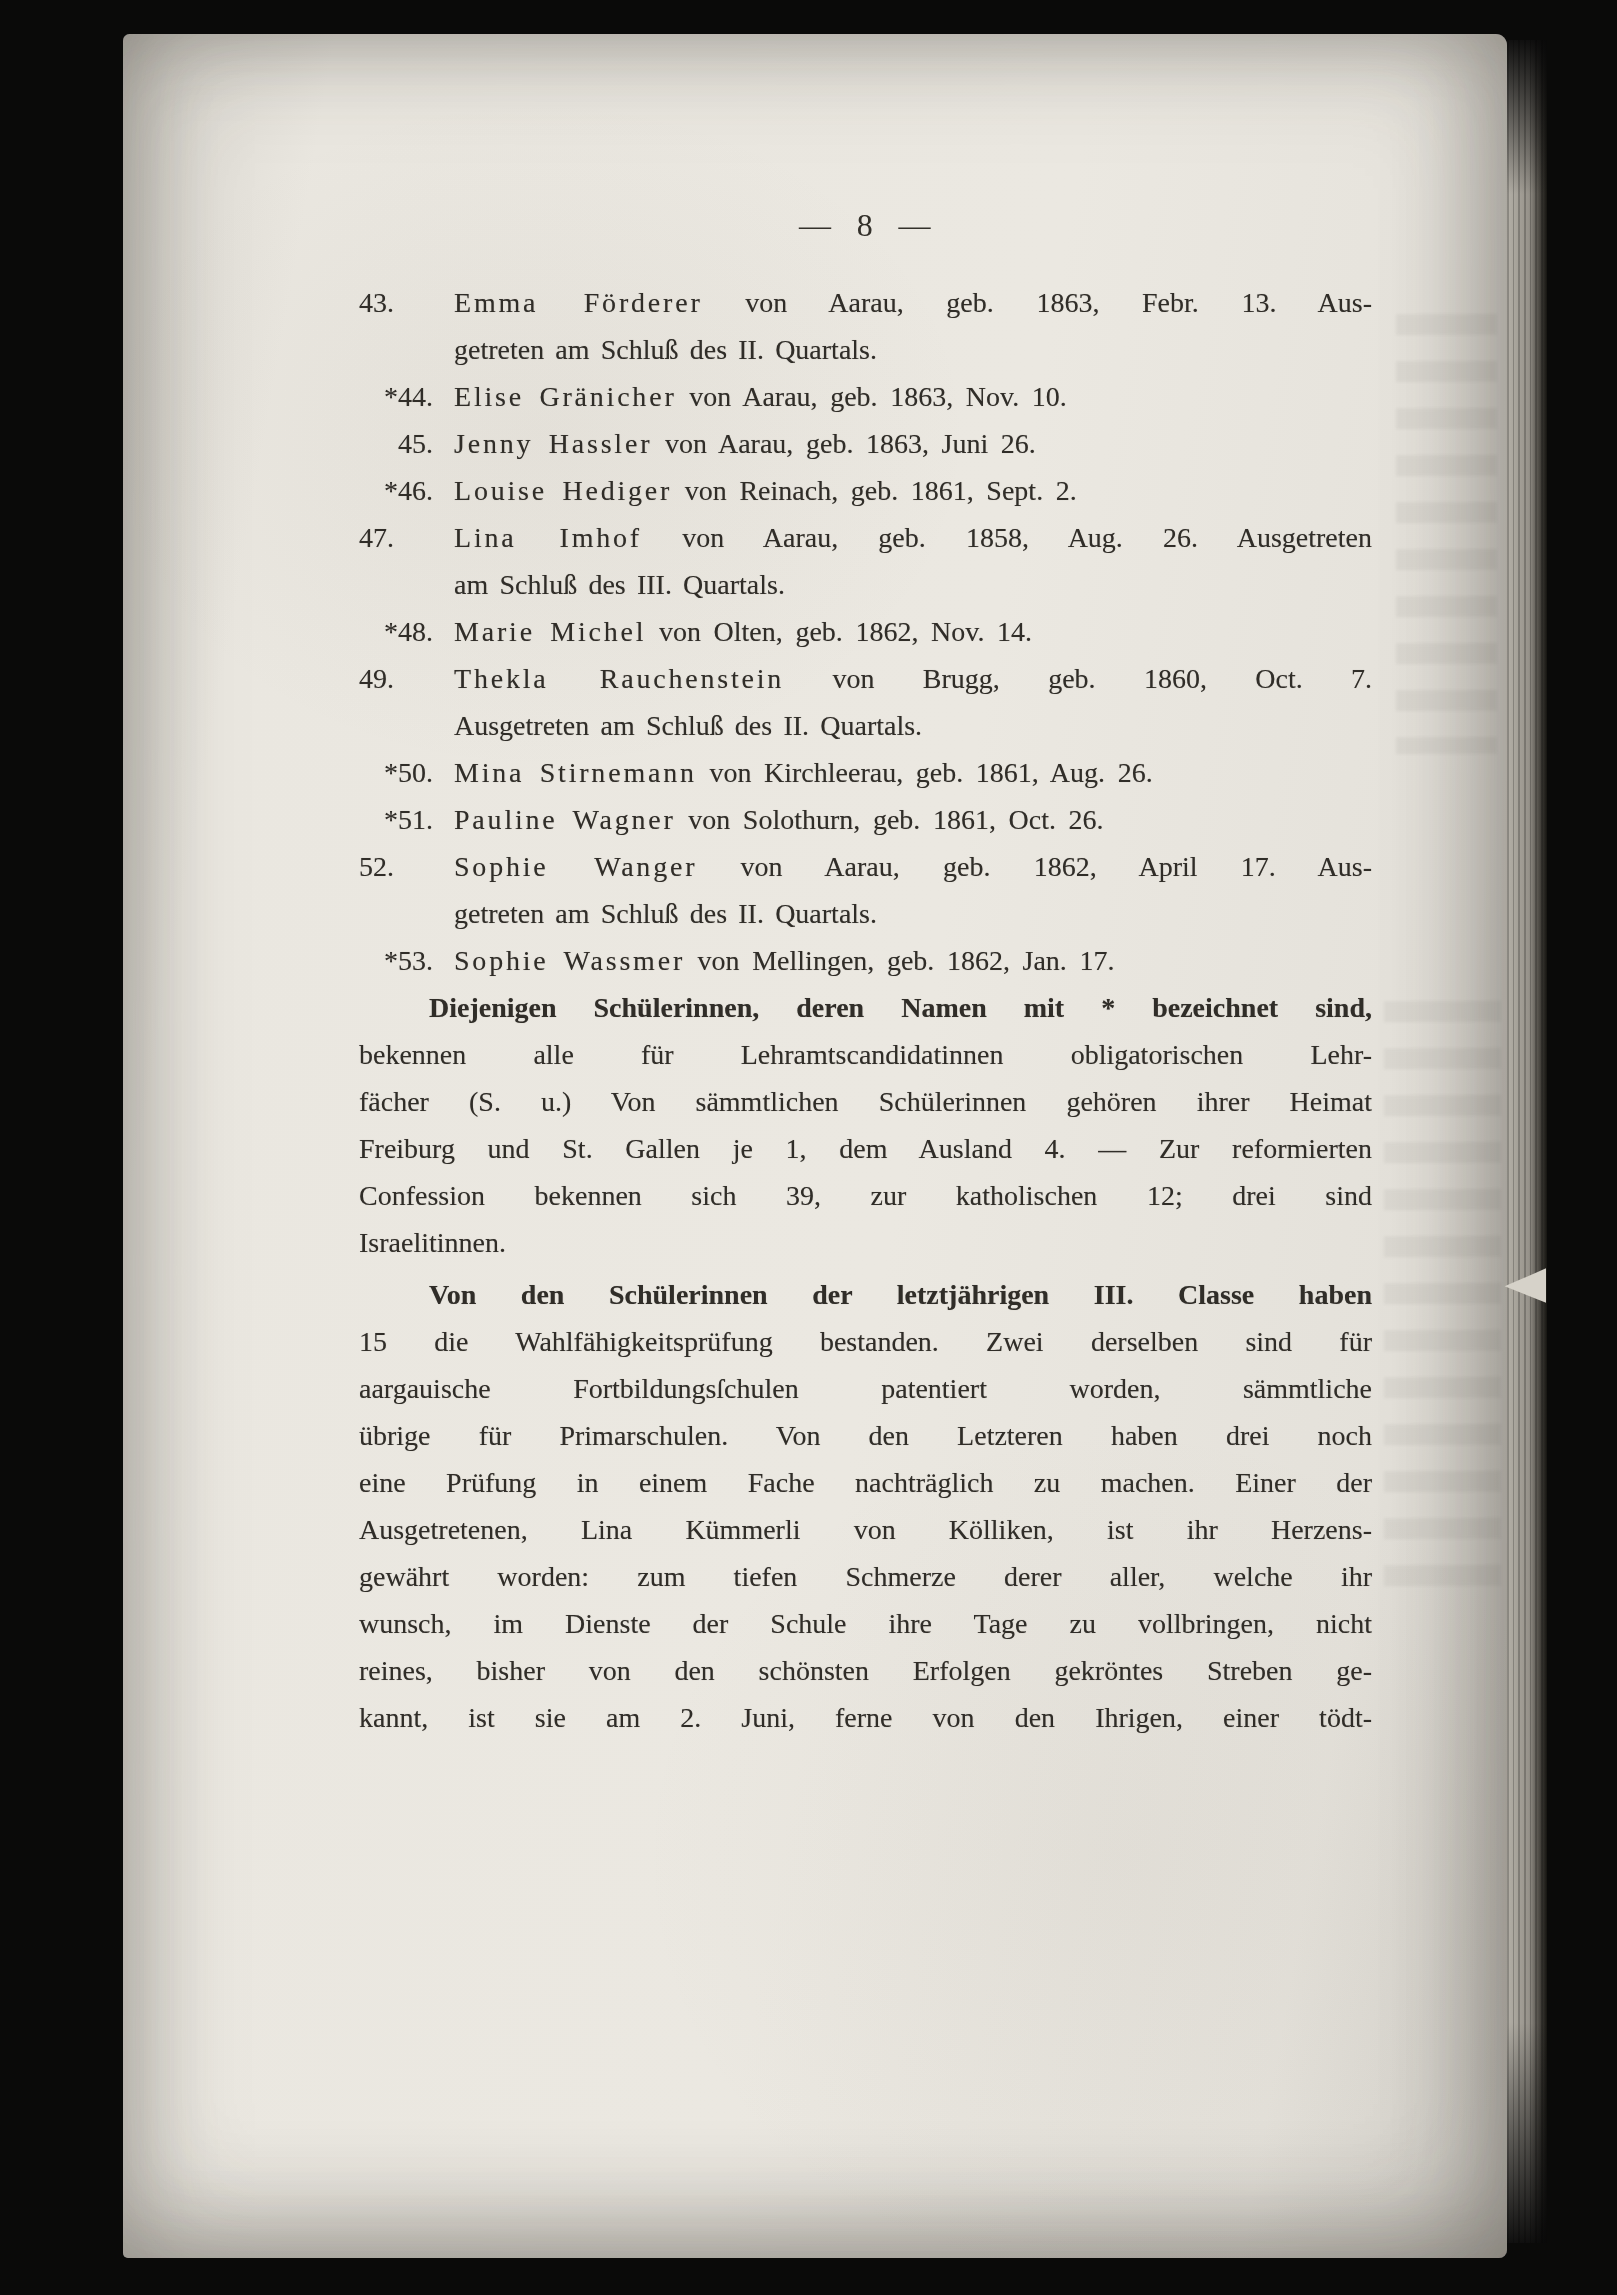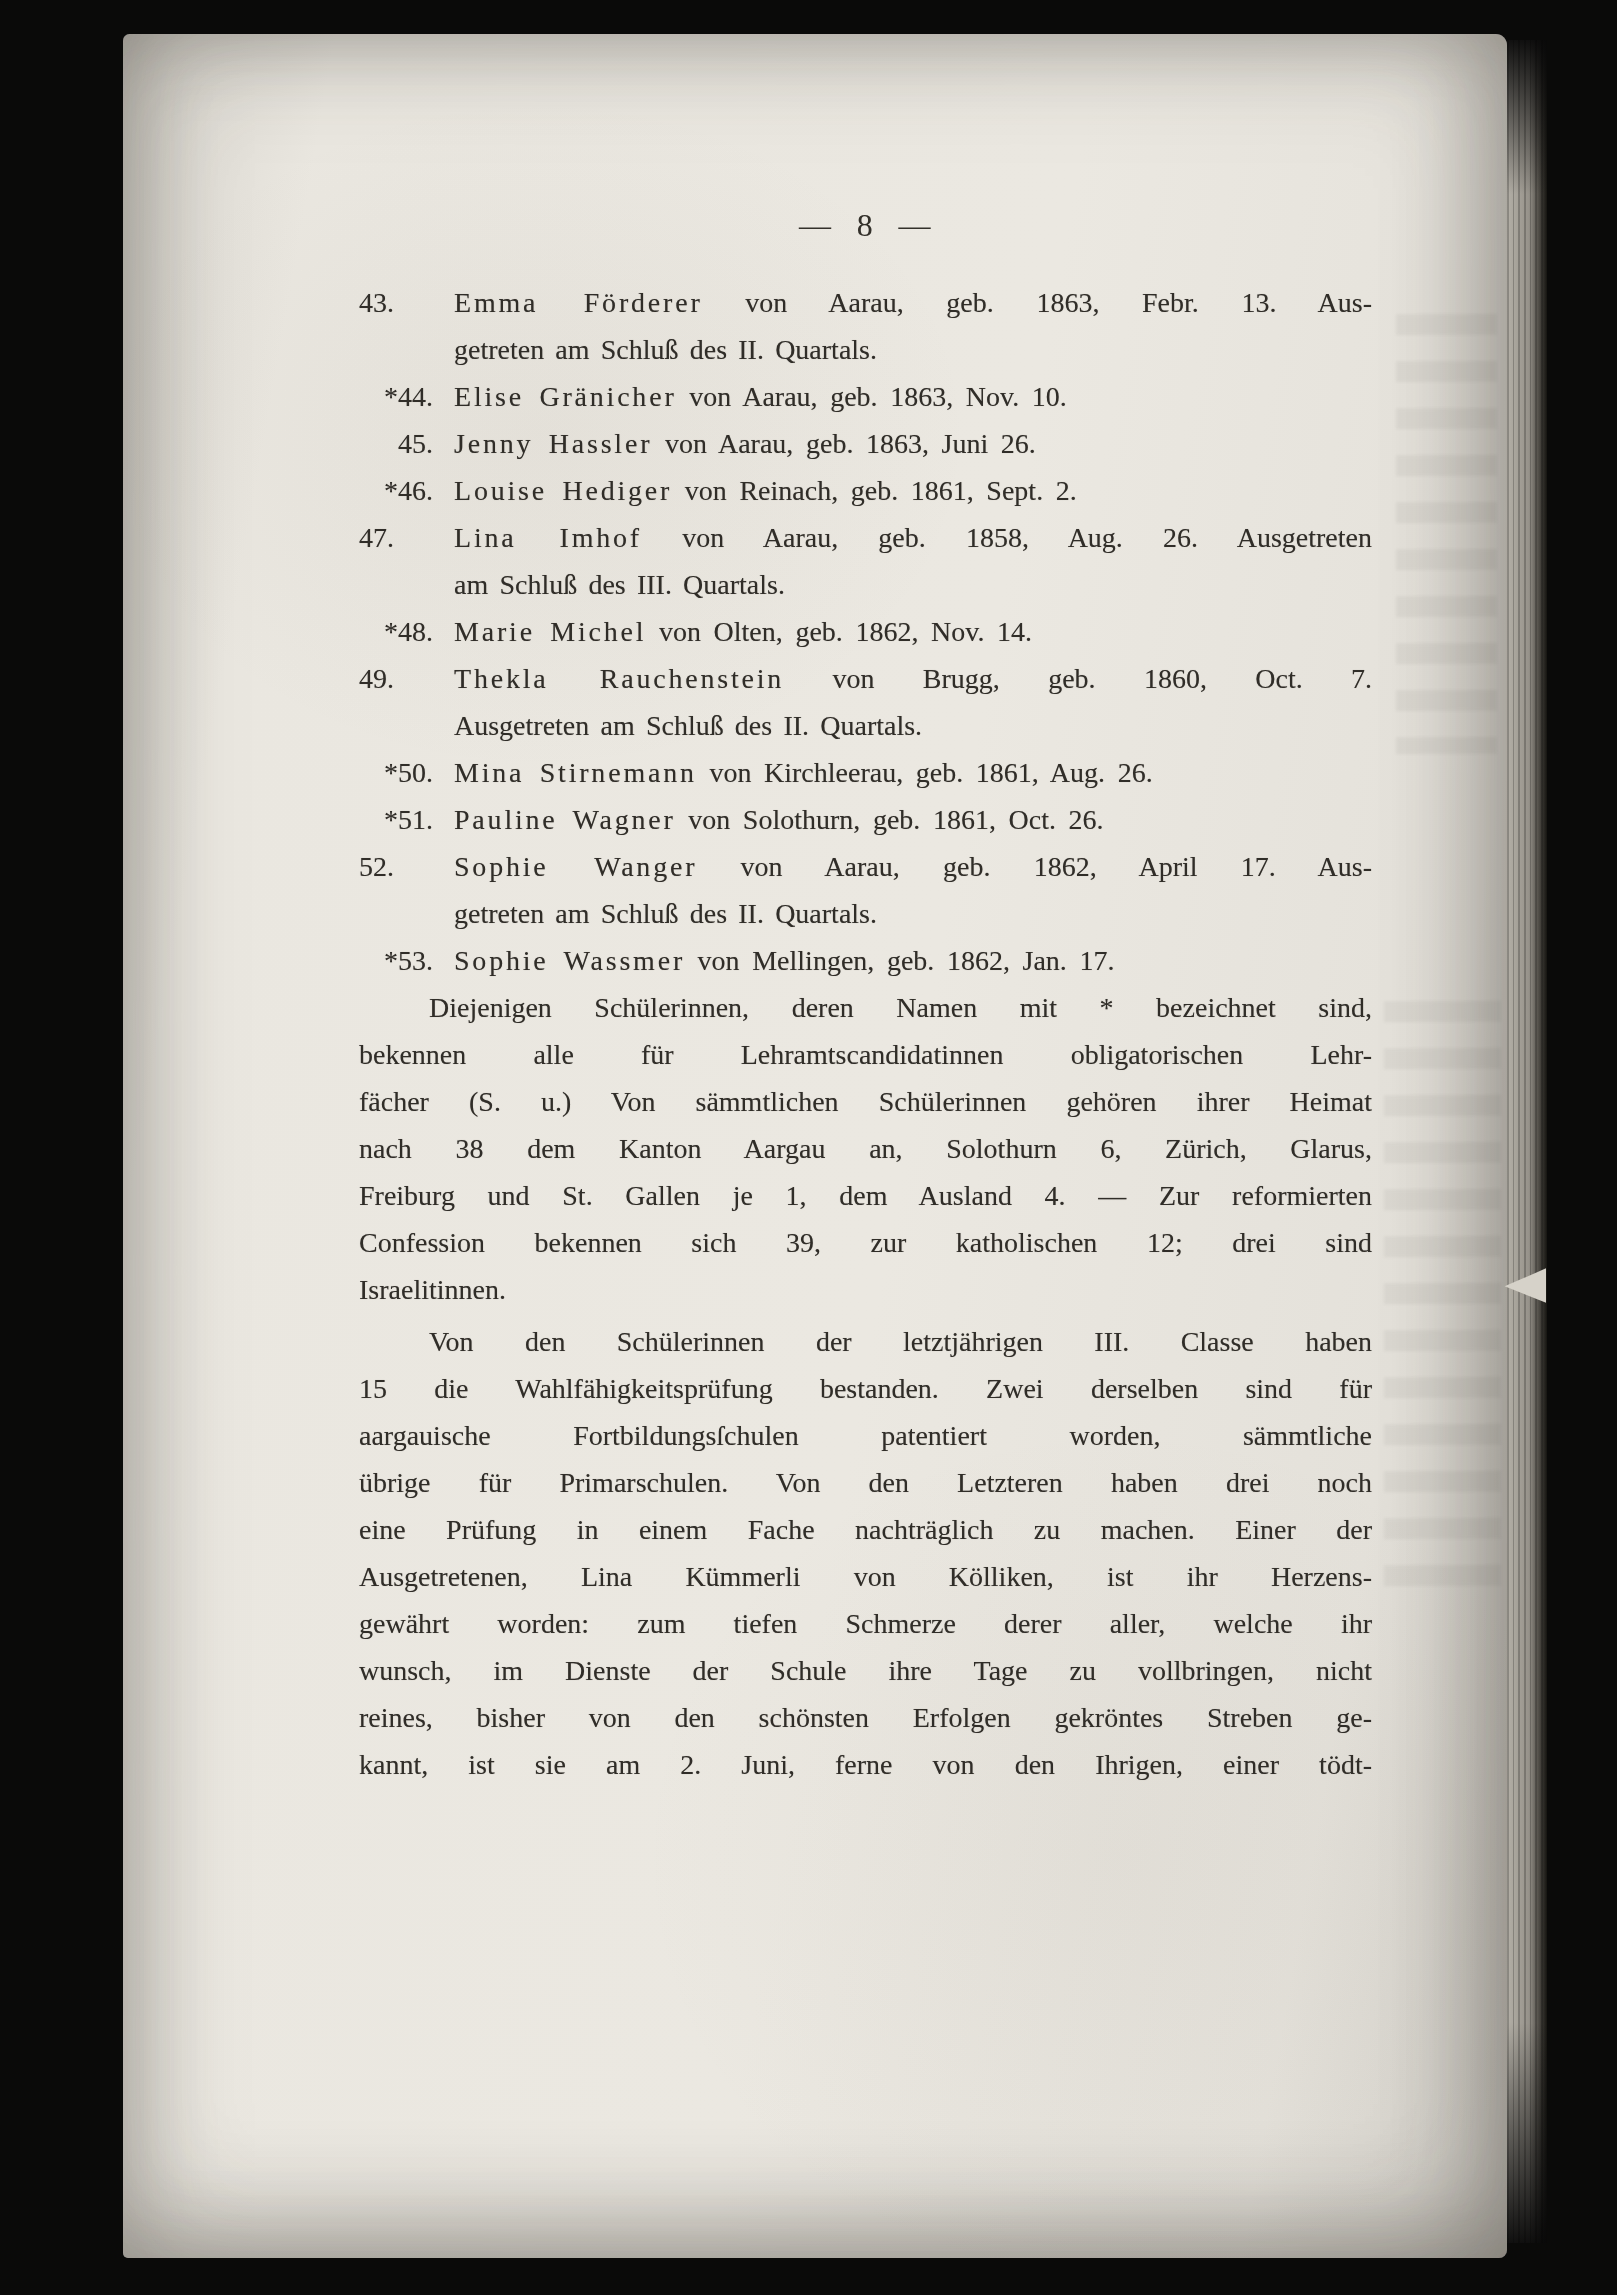--- a/index.html
+++ b/index.html
@@ -53,21 +53,21 @@
   .num {
     display:inline-block; width:95px; box-sizing:border-box;
     padding-right:21px; text-align:right; text-indent:0;
   }
   .name { letter-spacing:0.1em; }
   .l2 { word-spacing:0.15em; }
 
   
   .para + .para { margin-top:5px; }
   .pline { text-align:justify; text-align-last:justify; }
-  .pline.indent { text-indent:70px; }
+  .pline.indent { text-indent:70px;font-weight:bold; }
   .pline.short { text-align-last:left; word-spacing:0.12em; }
 
   
   .ghost {
     position:absolute; opacity:0.055; filter:blur(1.6px);
     background:repeating-linear-gradient(to bottom,
       transparent 0 13px, #3a3832 13px 34px, transparent 34px 47px);
     transform:skewY(-0.3deg) scaleX(-1);
     pointer-events:none;
   }
@@ -137,21 +137,20 @@
           </div>
           <div class="entry">
             <div class="line l1 spread"><span class="num">*53.</span><span class="name">Sophie Wassmer</span><span class="rest"> von Mellingen, geb. 1862, Jan. 17.</span></div>
           </div>
         </div>
       <div id="paragraphs">
           <div class="para">
             <div class="pline indent">Diejenigen Schülerinnen, deren Namen mit * bezeichnet sind,</div>
             <div class="pline">bekennen alle für Lehramtscandidatinnen obligatorischen Lehr-</div>
             <div class="pline">fächer (S. u.) Von sämmtlichen Schülerinnen gehören ihrer Heimat</div>
-            <div class="pline">nach 38 dem Kanton Aargau an, Solothurn 6, Zürich, Glarus,</div>
             <div class="pline">Freiburg und St. Gallen je 1, dem Ausland 4. — Zur reformierten</div>
             <div class="pline">Confession bekennen sich 39, zur katholischen 12; drei sind</div>
             <div class="pline short">Israelitinnen.</div>
           </div>
           <div class="para">
             <div class="pline indent">Von den Schülerinnen der letztjährigen III. Classe haben</div>
             <div class="pline">15 die Wahlfähigkeitsprüfung bestanden.  Zwei derselben sind für</div>
             <div class="pline">aargauische Fortbildungsſchulen patentiert worden, sämmtliche</div>
             <div class="pline">übrige für Primarschulen.  Von den Letzteren haben drei noch</div>
             <div class="pline">eine Prüfung in einem Fache nachträglich zu machen.  Einer der</div>

